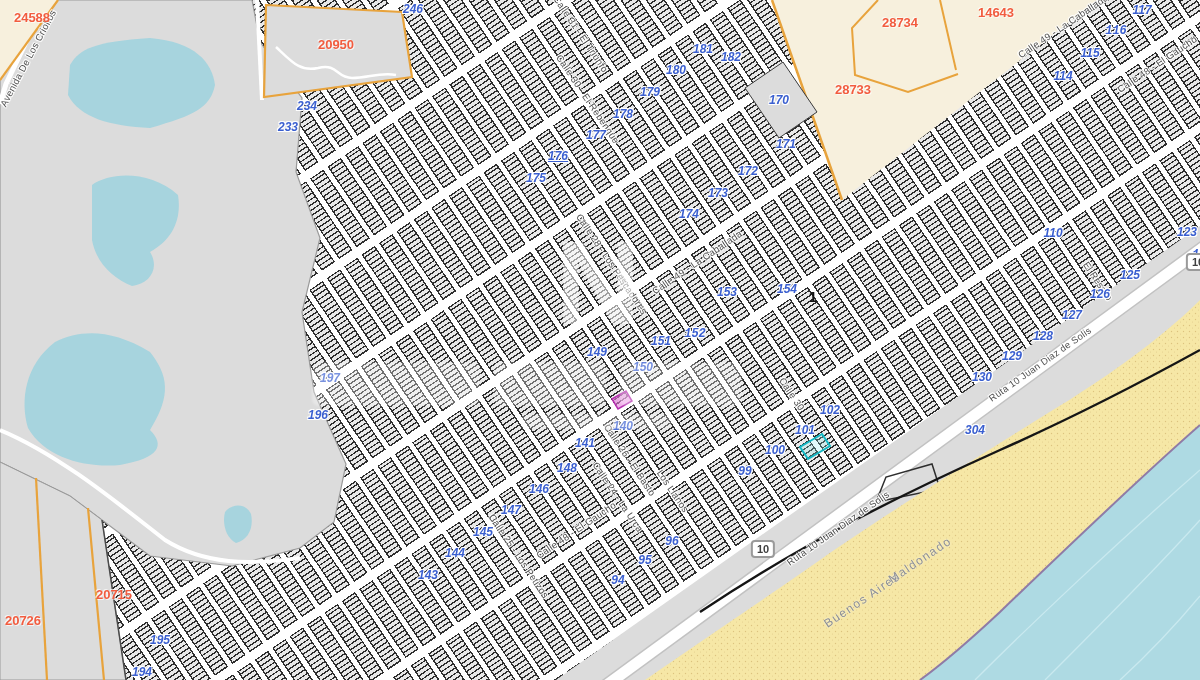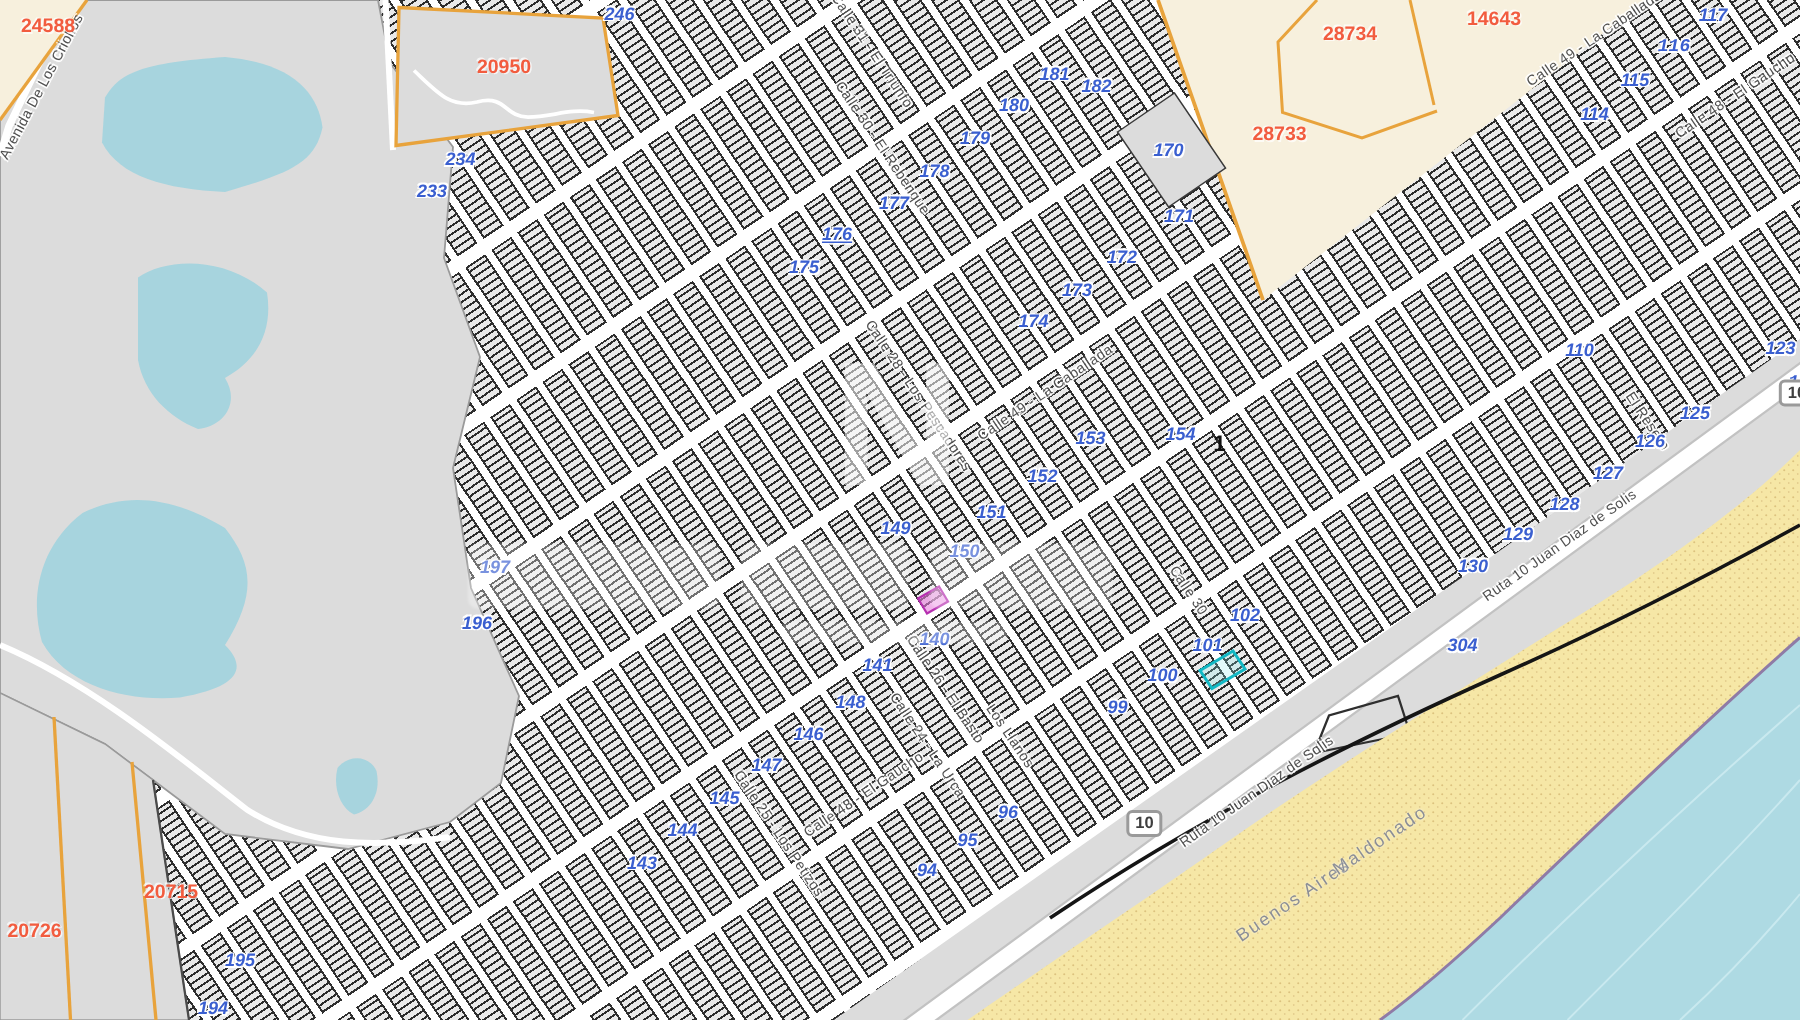--- a/index.html
+++ b/index.html
@@ -129,21 +129,21 @@
       <span class="lbl block" style="left: 748px; top: 171px; transform: translate(-50%, -50%);">172</span>
       <span class="lbl block" style="left: 718px; top: 193px; transform: translate(-50%, -50%);">173</span>
       <span class="lbl block" style="left: 689px; top: 214px; transform: translate(-50%, -50%);">174</span>
       <span class="lbl block" style="left: 1142px; top: 10px; transform: translate(-50%, -50%);">117</span>
       <span class="lbl block" style="left: 1116px; top: 31px; transform: translate(-50%, -50%); font-family: Liberation Mono, monospace;">116</span>
       <span class="lbl block" style="left: 1090px; top: 53px; transform: translate(-50%, -50%);">115</span>
       <span class="lbl block" style="left: 1063px; top: 76px; transform: translate(-50%, -50%);">114</span>
       <span class="lbl block" style="left: 1053px; top: 233px; transform: translate(-50%, -50%);">110</span>
       <span class="lbl block" style="left: 787px; top: 289px; transform: translate(-50%, -50%);">154</span>
       <span class="lbl block" style="left: 727px; top: 292px; transform: translate(-50%, -50%);">153</span>
-      <span class="lbl block" style="left: 695px; top: 317px; transform: translate(-50%, -50%);">152</span>
+      <span class="lbl block" style="left: 695px; top: 334px; transform: translate(-50%, -50%); font-family: Liberation Mono, monospace;">152</span>
       <span class="lbl block" style="left: 661px; top: 341px; transform: translate(-50%, -50%);">151</span>
       <span class="lbl block" style="left: 643px; top: 367px; transform: translate(-50%, -50%); font-style: italic;">150</span>
       <span class="lbl block" style="left: 597px; top: 352px; transform: translate(-50%, -50%);">149</span>
       <span class="lbl block" style="left: 567px; top: 468px; transform: translate(-50%, -50%);">148</span>
       <span class="lbl block" style="left: 511px; top: 510px; transform: translate(-50%, -50%);">147</span>
       <span class="lbl block" style="left: 539px; top: 489px; transform: translate(-50%, -50%);">146</span>
       <span class="lbl block" style="left: 483px; top: 532px; transform: translate(-50%, -50%);">145</span>
       <span class="lbl block" style="left: 455px; top: 553px; transform: translate(-50%, -50%);">144</span>
       <span class="lbl block" style="left: 428px; top: 575px; transform: translate(-50%, -50%);">143</span>
       <span class="lbl block" style="left: 585px; top: 443px; transform: translate(-50%, -50%);">141</span>

